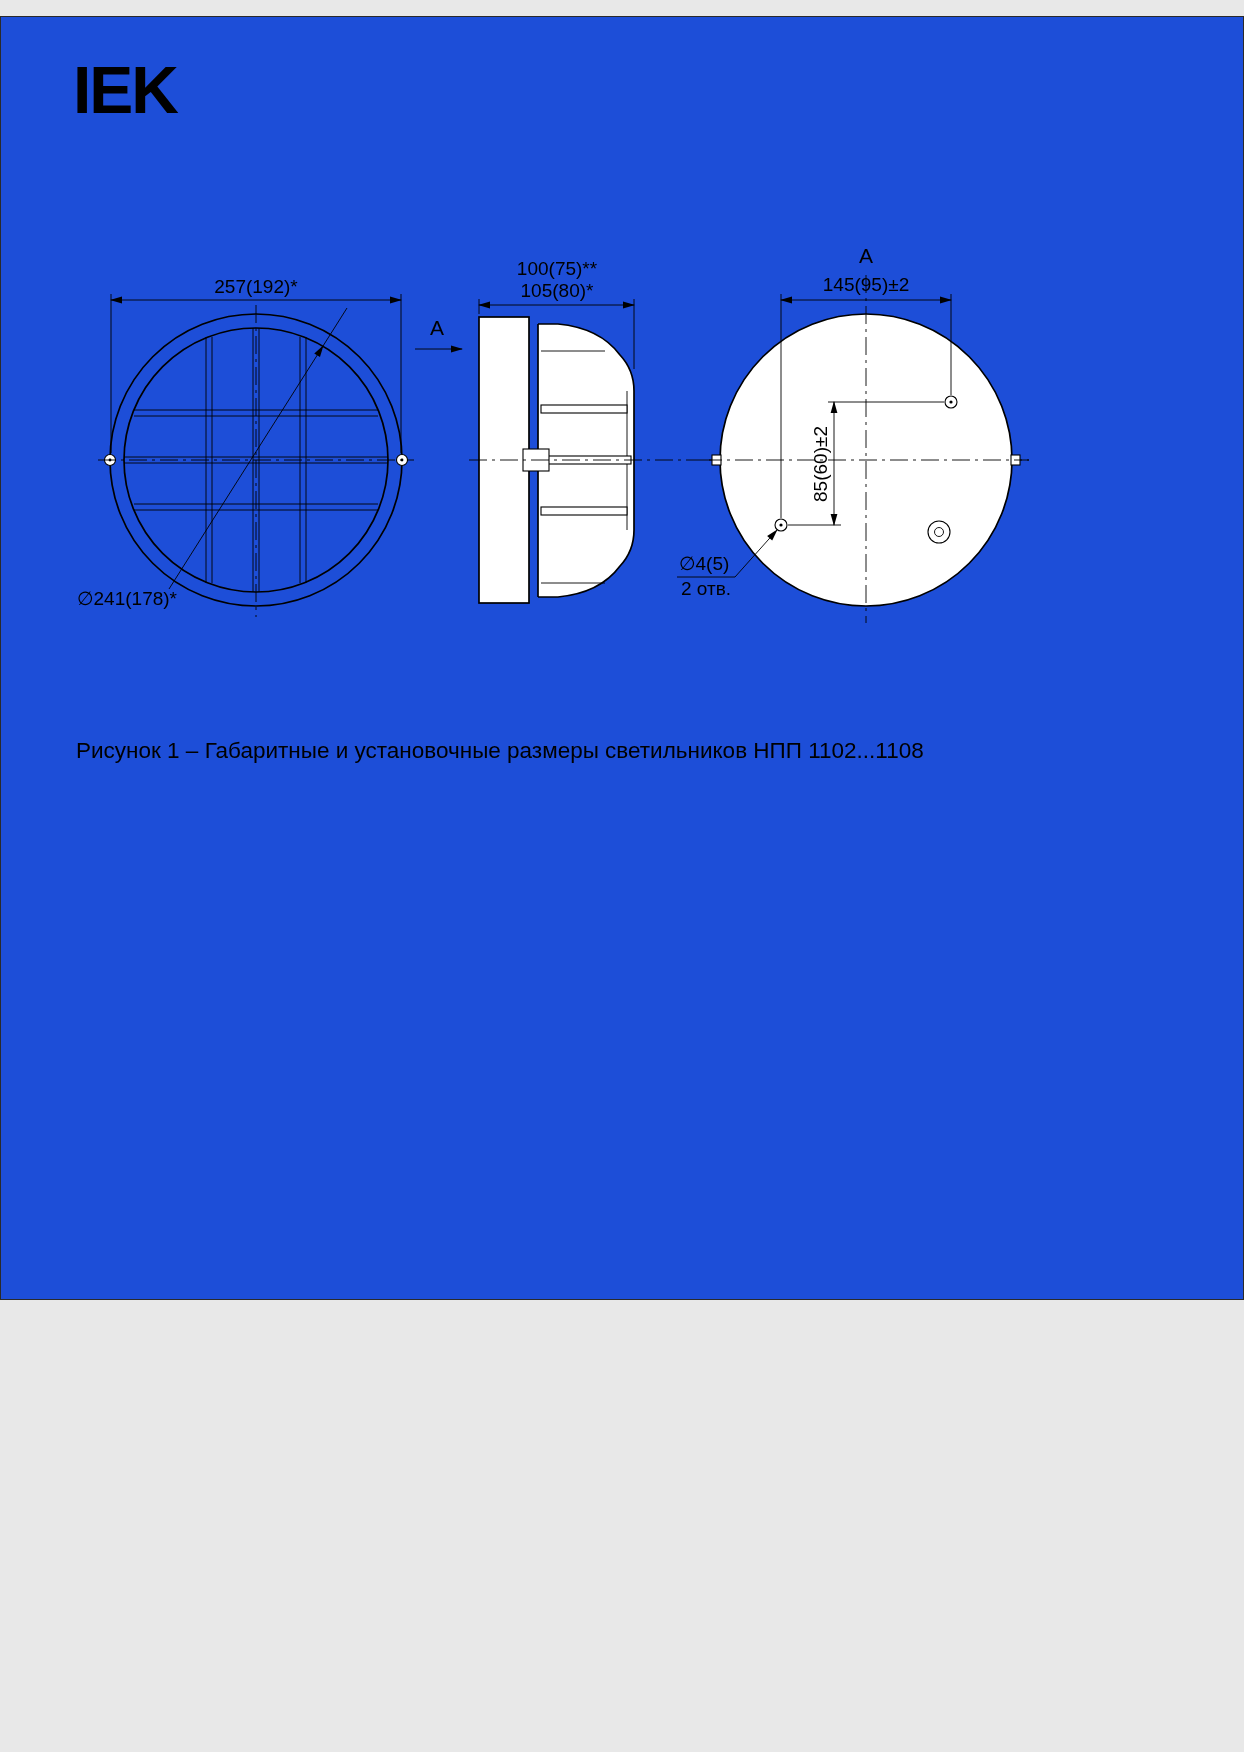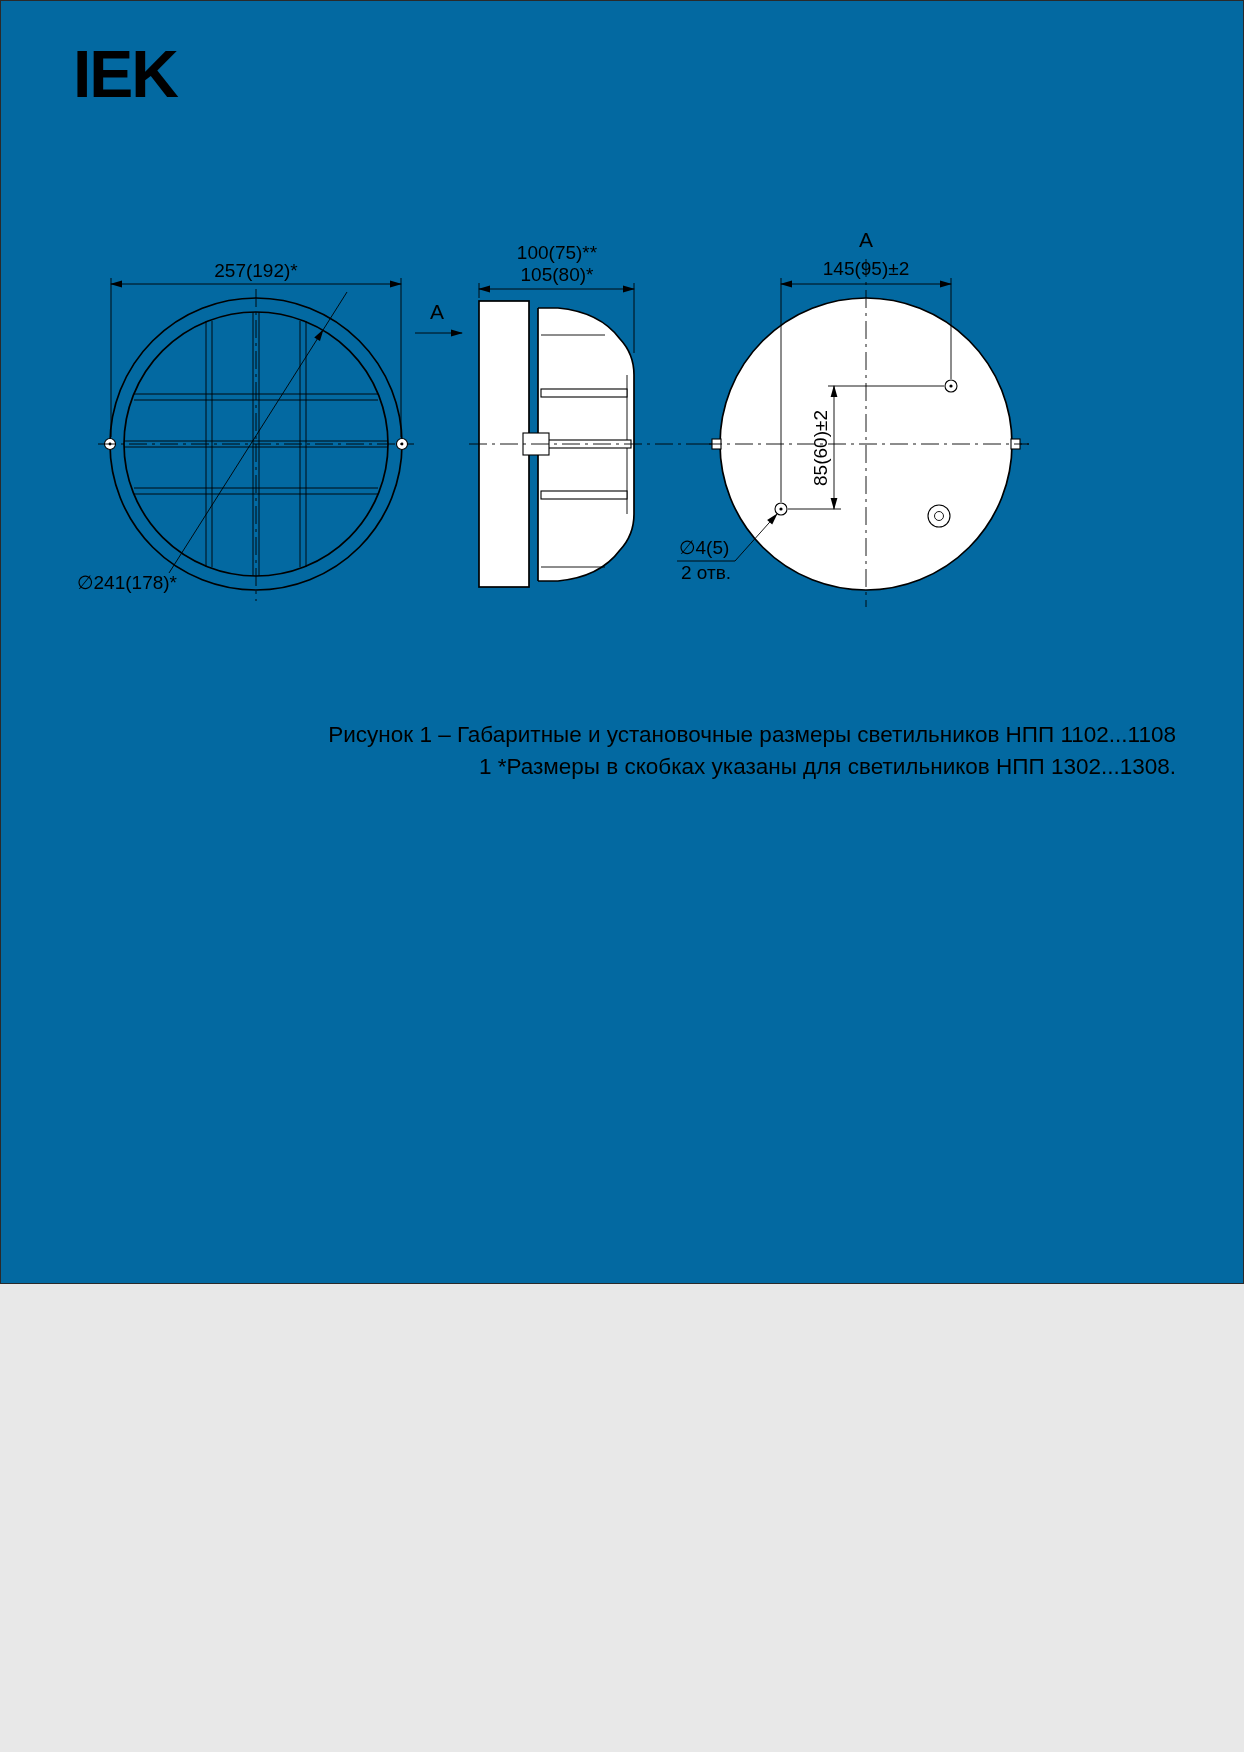--- a/index.html
+++ b/index.html
@@ -1,20 +1,20 @@
 <!DOCTYPE html>
 <html><head>
 <meta charset="utf-8">
 <style>
   html,body{margin:0;padding:0;background:#e8e8e8;}
   .page{
     position:relative;
     width:1244px;height:1284px;
-    margin:0 auto;
-    background:#0369a1;
+    margin:16px auto;
+    background:#1d4ed8;
     border:1px solid #2a2a2a;
     box-sizing:border-box;
     font-family:"Liberation Sans", sans-serif;
     color:#000;
     overflow:hidden;
   }
   .logo{
     position:absolute;left:72px;top:40px;
     font-family:"Liberation Sans", sans-serif;
     font-weight:800;
@@ -28,21 +28,21 @@
   svg .mainf{stroke:#000;stroke-width:1.7;fill:#fff;}
   svg .thin{stroke:#000;stroke-width:0.9;fill:none;}
   svg .thinf{stroke:#000;stroke-width:1.1;fill:#fff;}
   svg .cl{stroke:#000;stroke-width:0.9;fill:none;stroke-dasharray:18 5 3 5;}
   svg text.dim{font-family:"Liberation Sans",sans-serif;font-size:19px;fill:#000;}
   svg text.viewlbl{font-family:"Liberation Sans",sans-serif;font-size:21px;fill:#000;}
   .caption{
     position:absolute;left:75px;top:718px;width:1100px;
     font-size:22.5px;line-height:32px;
   }
-  .caption p{margin:0;text-align:right;}
+  .caption p{margin:0;}
 </style>
 </head>
 <body>
 
 <div class="page">
 
   <div class="logo">IEK</div>
 
   <svg class="drawing" width="1244" height="680" viewBox="0 0 1244 680">
     <defs>
@@ -182,16 +182,15 @@
         <text class="dim" x="678" y="553" text-anchor="start">∅4(5)</text>
         <line class="thin" x1="676" y1="560" x2="734" y2="560"></line>
         <line class="thin" x1="734" y1="560" x2="776" y2="513" marker-end="url(#arrowE)"></line>
         <text class="dim" x="680" y="578" text-anchor="start">2 отв.</text>
       </g>
     </g>
   </svg>
 
   <div class="caption">
     <p>Рисунок 1 – Габаритные и установочные размеры светильников НПП 1102...1108</p>
-    <p>1 *Размеры в скобках указаны для светильников НПП 1302...1308.</p>
   </div>
 
 </div>
 
 </body></html>

